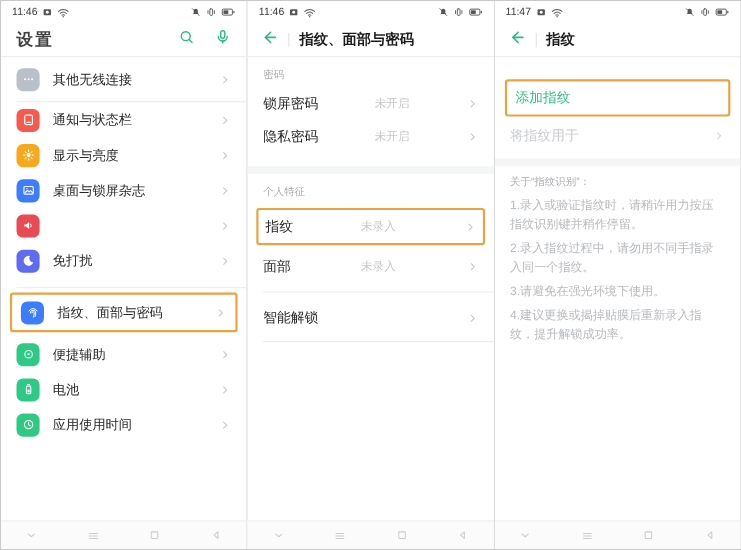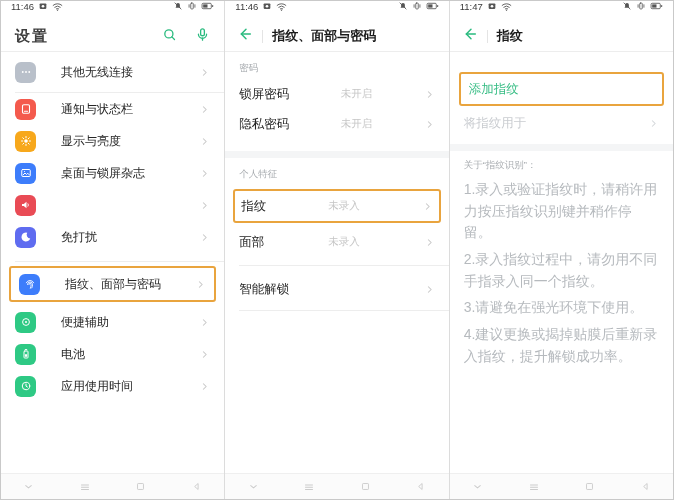--- a/index.html
+++ b/index.html
@@ -1,41 +1,41 @@
 <!DOCTYPE html>
 <html><head>
 <meta charset="utf-8">
 <style>
   html,body { margin:0; padding:0; background:#fff; font-family:"Liberation Sans",sans-serif; }
   .wrap { width:674px; height:500px; box-sizing:border-box; border:1px solid #c9c9c9; display:flex; background:#fff; }
   .phone { flex:1 1 0; min-width:0; display:flex; flex-direction:column; background:#fff; position:relative; }
   .phone + .phone { border-left:1px solid #dcdcdc; }
 
   
-  .statusbar { height:20px; flex:none; display:flex; align-items:flex-start; padding:0 10px; font-size:9.5px; color:#3a3a3a; gap:4px; }
+  .statusbar { height:20px; flex:none; display:flex; align-items:center; padding:0 10px; font-size:9.5px; color:#3a3a3a; gap:4px; }
   .sb-right { margin-left:auto; display:flex; align-items:center; gap:4px; }
   .sb-ic { display:flex; align-items:center; }
 
   
   .titlebar { height:30px; flex:none; display:flex; align-items:center; padding:0 14px; }
   .page-title { font-size:15px; font-weight:bold; color:#404040; letter-spacing:2px; }
   .title-actions { margin-left:auto; display:flex; gap:18px; align-items:center; }
 
   
   .header { height:30px; flex:none; display:flex; align-items:center; padding:0 12px; gap:9px; }
   .vline { width:1px; height:13px; background:#e4e4e4; }
   .header-title { font-size:13px; font-weight:bold; color:#1b1b1b; }
 
   .hr { height:1px; background:#ededed; flex:none; }
   .hr.inset { margin-left:14px; }
   .band { height:7px; background:#f4f5f6; flex:none; }
   .sp12 { height:12px; flex:none; } .sp6 { height:6px; flex:none; } .sp8 { height:8px; flex:none; }
 
   
-  .li { height:32px; flex:none; display:flex; align-items:center; padding:0 14px; gap:25px; }
+  .li { height:32px; flex:none; display:flex; align-items:center; padding:0 14px; gap:12px; }
   .li.tall { height:40px; }
   .ic { width:21px; height:21px; border-radius:6px; display:flex; align-items:center; justify-content:center; flex:none; }
   .ic-gray{background:#b9c0ca}.ic-red{background:#f45a4d}.ic-orange{background:#f7a81c}
   .ic-blue{background:#3d7dfb}.ic-red2{background:#e94b55}.ic-indigo{background:#5f6cf0}
   .ic-green{background:#2ec984}
   .ic-ring { width:17px; height:17px; margin:2px; border-radius:50%; border:4px solid #ef4136; box-sizing:border-box; background:#fff; }
   .li-label { font-size:12px; color:#262626; flex:1 1 auto; white-space:nowrap; overflow:hidden; }
   .chev { margin-left:auto; flex:none; display:flex; }
 
   .hl-box { border:2px solid #e9a43e; border-radius:3px; margin:4px 8px; flex:none; }
@@ -46,21 +46,21 @@
   .row { height:30px; flex:none; display:flex; align-items:center; padding:0 14px; gap:4px; }
   .row-label { font-size:12.5px; color:#262626; }
   .row-value { margin-left:auto; font-size:10.5px; color:#c6c6c6; }
   .row.disabled .row-label { color:#c9ccd0; }
 
   .add-box { border:2px solid #e9a43e; border-radius:3px; margin:20px 9px 2px; height:30px; flex:none; display:flex; align-items:center; padding:0 8px; }
   .add-label { font-size:12.5px; color:#35bc83; }
 
   .about { padding:8px 14px 0; flex:none; }
   .about-title { font-size:9.5px; color:#a9adb1; margin-bottom:7px; }
-  .tip { font-size:14px; color:#b6babe; line-height:1.55; margin-bottom:5px; }
+  .tip { font-size:11px; color:#b6babe; line-height:1.55; margin-bottom:5px; }
 
   
   .navbar { margin-top:auto; height:25px; flex:none; background:#fbfbfb; border-top:1px solid #efefef; display:flex; align-items:center; justify-content:space-around; }
   .nav-ic { display:flex; align-items:center; }
 </style>
 </head>
 <body>
 
 <div class="wrap">
 

